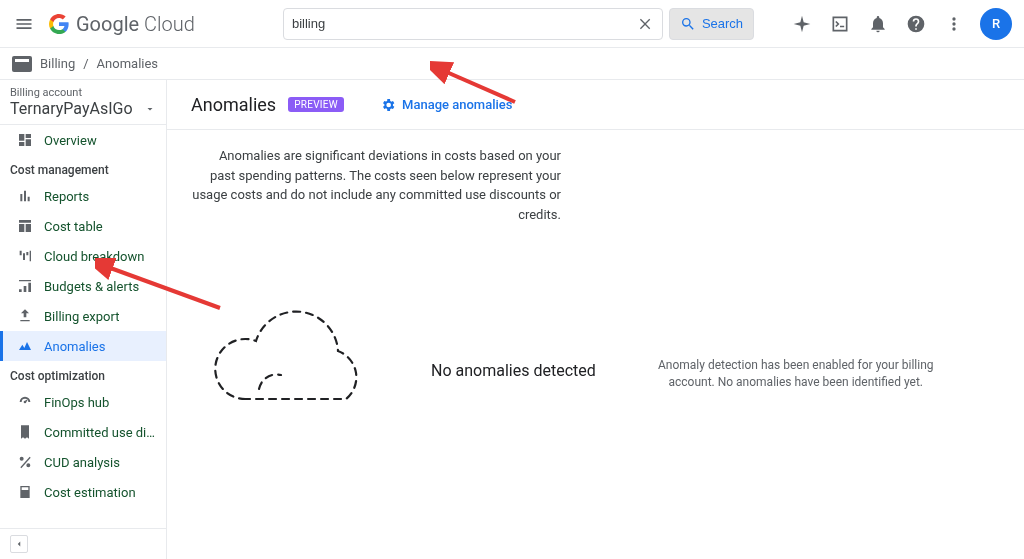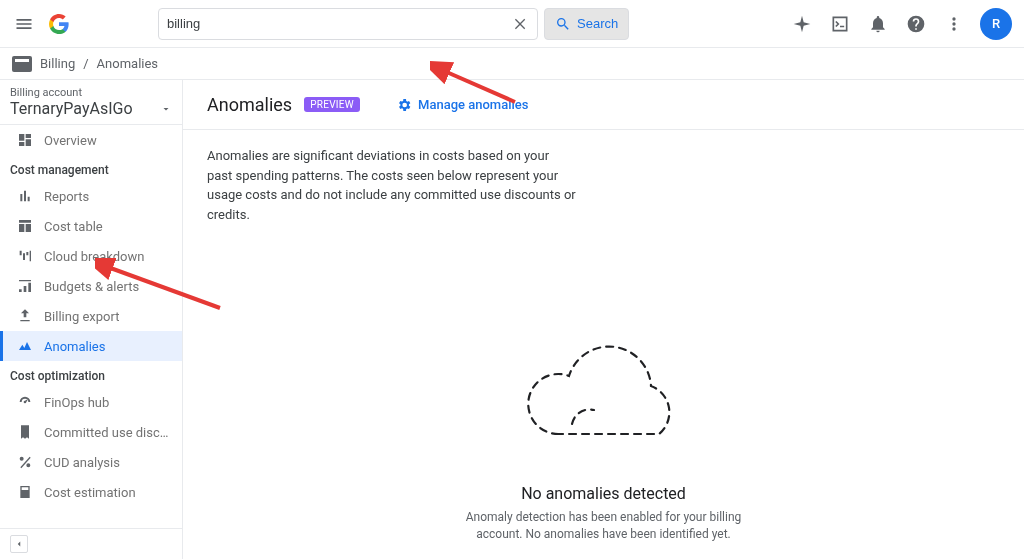--- a/index.html
+++ b/index.html
@@ -23,47 +23,47 @@
   
   .breadcrumb-bar { height:32px; display:flex; align-items:center; padding:0 12px; border-bottom:1px solid #e8eaed; color:#5f6368; font-size:13px; gap:8px; }
   .breadcrumb-bar .bc-link { cursor:pointer; }
   .billing-glyph { width:20px; height:16px; background:#5f6368; border-radius:2px; position:relative; }
   .billing-glyph::after { content:''; position:absolute; left:3px; right:3px; top:3px; height:3px; background:#fff; }
 
   
   .main { display:flex; height: calc(559px - 48px - 32px); }
 
   
-  .sidebar { width: 183px; border-right:1px solid #e8eaed; display:flex; flex-direction:column; overflow:hidden; position:relative; }
+  .sidebar { width: 167px; border-right:1px solid #e8eaed; display:flex; flex-direction:column; overflow:hidden; position:relative; }
   .billing-acct { padding: 6px 10px 6px 10px; border-bottom:1px solid #e8eaed; }
   .billing-acct .label { font-size:11px; color:#5f6368; }
   .billing-acct .row { display:flex; align-items:center; justify-content:space-between; cursor:pointer; }
   .billing-acct .name { font-size:16px; color:#3c4043; white-space:nowrap; overflow:hidden; text-overflow:ellipsis; }
   .sidebar-scroll { flex:1; overflow-y:auto; }
   .nav-section-title { font-size:12px; font-weight:500; color:#3c4043; padding: 8px 10px 4px 10px; }
-  .nav-item { display:flex; align-items:center; gap:10px; padding: 6px 10px 6px 16px; cursor:pointer; font-size:13px; color:#737373; white-space:nowrap; overflow:hidden; text-overflow:ellipsis; }
+  .nav-item { display:flex; align-items:center; gap:10px; padding: 6px 10px 6px 16px; cursor:pointer; font-size:13px; color:#14532d; white-space:nowrap; overflow:hidden; text-overflow:ellipsis; }
   .nav-item.active { background:#e8f0fe; color:#1a73e8; border-left:3px solid #1a73e8; padding-left:13px; }
   .nav-item .nav-icon { width:18px; height:18px; display:flex; align-items:center; justify-content:center; color:#5f6368; flex-shrink:0; }
   .nav-item.active .nav-icon { color:#1a73e8; }
   .nav-item .nav-label { overflow:hidden; text-overflow:ellipsis; }
   .sidebar-footer { border-top:1px solid #e8eaed; padding:6px 10px; }
   .collapse-handle { width:18px; height:18px; border:1px solid #dadce0; border-radius:2px; display:flex; align-items:center; justify-content:center; color:#5f6368; cursor:pointer; }
 
   
   .content { flex:1; display:flex; flex-direction:column; overflow:hidden; }
   .page-header { display:flex; align-items:center; gap:12px; padding: 14px 24px; border-bottom:1px solid #e8eaed; }
   .page-title { font-size:18px; font-weight:400; color:#202124; }
   .badge { background:#8b5cf6; color:#fff; font-size:10px; padding:2px 6px; border-radius:3px; text-transform:uppercase; letter-spacing:0.3px; }
   .manage-link { display:flex; align-items:center; gap:6px; color:#1a73e8; cursor:pointer; font-size:13px; font-weight:500; margin-left:24px; }
   .manage-link svg { width:16px; height:16px; }
 
   .page-body { padding: 16px 24px; display:flex; flex-direction:column; height:100%; }
-  .desc { font-size:13px; color:#3c4043; max-width:370px; line-height:1.5; }
-
-  .empty-state { flex:1; display:flex; flex-direction:column; align-items:center; justify-content:flex-end; margin-top:-20px; }
+  .desc { font-size:13px; color:#3c4043; max-width:370px; line-height:1.5;text-align:right; }
+
+  .empty-state { flex:1; display:flex; align-items:center; justify-content:flex-start; margin-top:-20px;gap:40px; }
   .empty-state .cloud { margin-bottom:20px; }
   .empty-title { font-size:16px; font-weight:400; color:#202124; margin-bottom:6px; }
   .empty-sub { font-size:12px; color:#5f6368; text-align:center; max-width:320px; line-height:1.4; }
 
   
   .arrow { position:absolute; pointer-events:none; }
 
   svg { display:block; }
 </style>
 </head>
@@ -75,20 +75,21 @@
         <path fill="currentColor" d="M3 6h18v2H3V6zm0 5h18v2H3v-2zm0 5h18v2H3v-2z"></path>
       </svg>
   </div>
   <div class="logo">
     <svg width="22" height="22" viewBox="0 0 48 48">
         <path fill="#4285F4" d="M45 24.5c0-1.6-.1-3.1-.4-4.5H24v8.5h11.8c-.5 2.8-2 5.1-4.3 6.7v5.6h7c4.1-3.8 6.5-9.4 6.5-16.3z"></path>
         <path fill="#34A853" d="M24 46c5.9 0 10.8-1.9 14.4-5.2l-7-5.6c-2 1.3-4.5 2.1-7.4 2.1-5.7 0-10.5-3.8-12.2-9H4.6v5.7C8.2 41.1 15.5 46 24 46z"></path>
         <path fill="#FBBC05" d="M11.8 28.3c-.4-1.3-.7-2.7-.7-4.3s.3-3 .7-4.3v-5.7H4.6C3.1 17 2.2 20.4 2.2 24s.9 7 2.4 10l7.2-5.7z"></path>
         <path fill="#EA4335" d="M24 10.7c3.2 0 6.1 1.1 8.3 3.3l6.2-6.2C34.8 4 29.9 2 24 2 15.5 2 8.2 6.9 4.6 14l7.2 5.7c1.7-5.2 6.5-9 12.2-9z"></path>
       </svg>
+    <span class="logo-text"><span>Google</span> <span style="font-weight:300">Cloud</span></span>
   </div>
   <div class="search-wrap">
     <div class="search-box">
       <input type="text" value="billing" style="">
       <span class="clear">
         <svg width="16" height="16" viewBox="0 0 24 24">
             <path fill="currentColor" d="M18.3 5.71L12 12l6.3 6.29-1.41 1.42L10.59 13.4 4.3 19.71 2.88 18.3 9.17 12 2.88 5.71 4.3 4.29l6.29 6.3 6.3-6.3z"></path>
           </svg>
       </span>
     </div>

